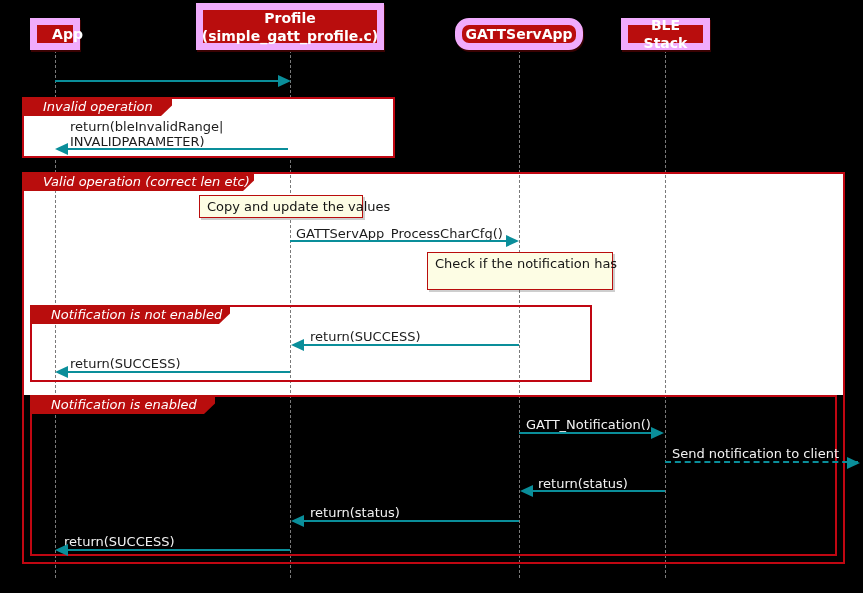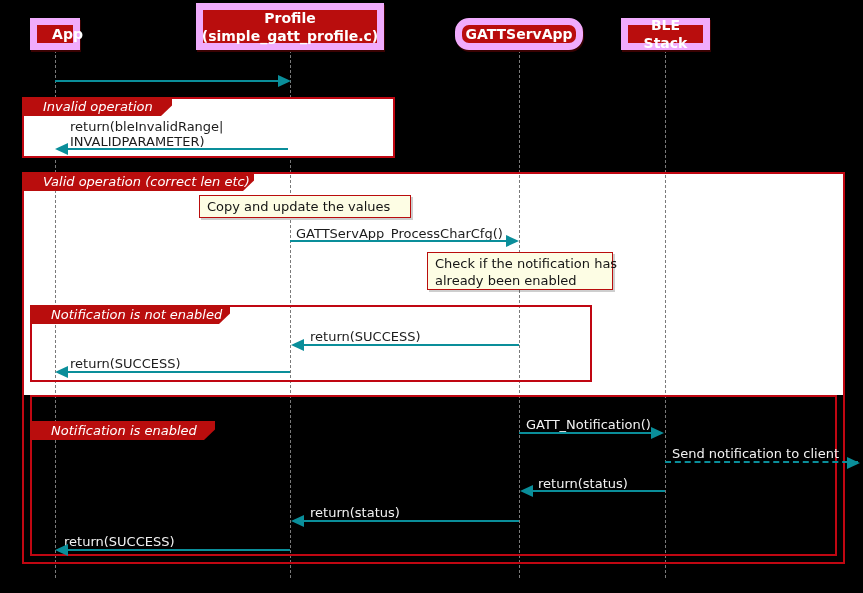--- a/index.html
+++ b/index.html
@@ -75,49 +75,48 @@
   <div class="mlabel" style="left:70px;top:134px;">INVALIDPARAMETER)</div>
   <div class="arrow" style="left:57px;top:148px;width:231px;">
     <span class="head-l"></span>
   </div>
 
   <div class="frag" style="left:22px;top:172px;width:823px;height:392px;"></div>
   <div class="ftab" style="left:22px;top:172px;width:232px;height:19px;">
     <span>Valid operation (correct len etc)</span>
   </div>
 
-  <div class="note" style="left:199px;top:195px;width:212px;height:23px;">
+  <div class="note" style="left:199px;top:195px;width:164px;height:23px;">
     <span>Copy and update the values</span>
   </div>
 
   <div class="mlabel" style="left:296px;top:226px;">GATTServApp_ProcessCharCfg()</div>
   <div class="arrow" style="left:290px;top:240px;width:227px;">
     <span class="head-r"></span>
   </div>
 
   <div class="note" style="left:427px;top:252px;width:186px;height:38px;">
     <div>Check if the notification has</div>
-    <div>already been enabled</div>
   </div>
 
   <div class="frag" style="left:30px;top:305px;width:562px;height:77px;"></div>
   <div class="ftab" style="left:30px;top:305px;width:200px;height:19px;">
     <span>Notification is not enabled</span>
   </div>
   <div class="mlabel" style="left:310px;top:329px;">return(SUCCESS)</div>
   <div class="arrow" style="left:293px;top:344px;width:226px;">
     <span class="head-l"></span>
   </div>
   <div class="mlabel" style="left:70px;top:356px;">return(SUCCESS)</div>
   <div class="arrow" style="left:57px;top:371px;width:233px;">
     <span class="head-l"></span>
   </div>
 
   <div class="frag" style="left:30px;top:395px;width:807px;height:161px;"></div>
-  <div class="ftab" style="left:30px;top:395px;width:185px;height:19px;margin-top:26px;">
+  <div class="ftab" style="left:30px;top:395px;width:185px;height:19px;">
     <span>Notification is enabled</span>
   </div>
 
   <div class="mlabel light" style="left:526px;top:417px;">GATT_Notification()</div>
   <div class="arrow" style="left:519px;top:432px;width:143px;">
     <span class="head-r"></span>
   </div>
 
   <div class="mlabel light" style="left:672px;top:446px;">Send notification to client</div>
   <div class="arrow dashed" style="left:665px;top:461px;width:193px;">

